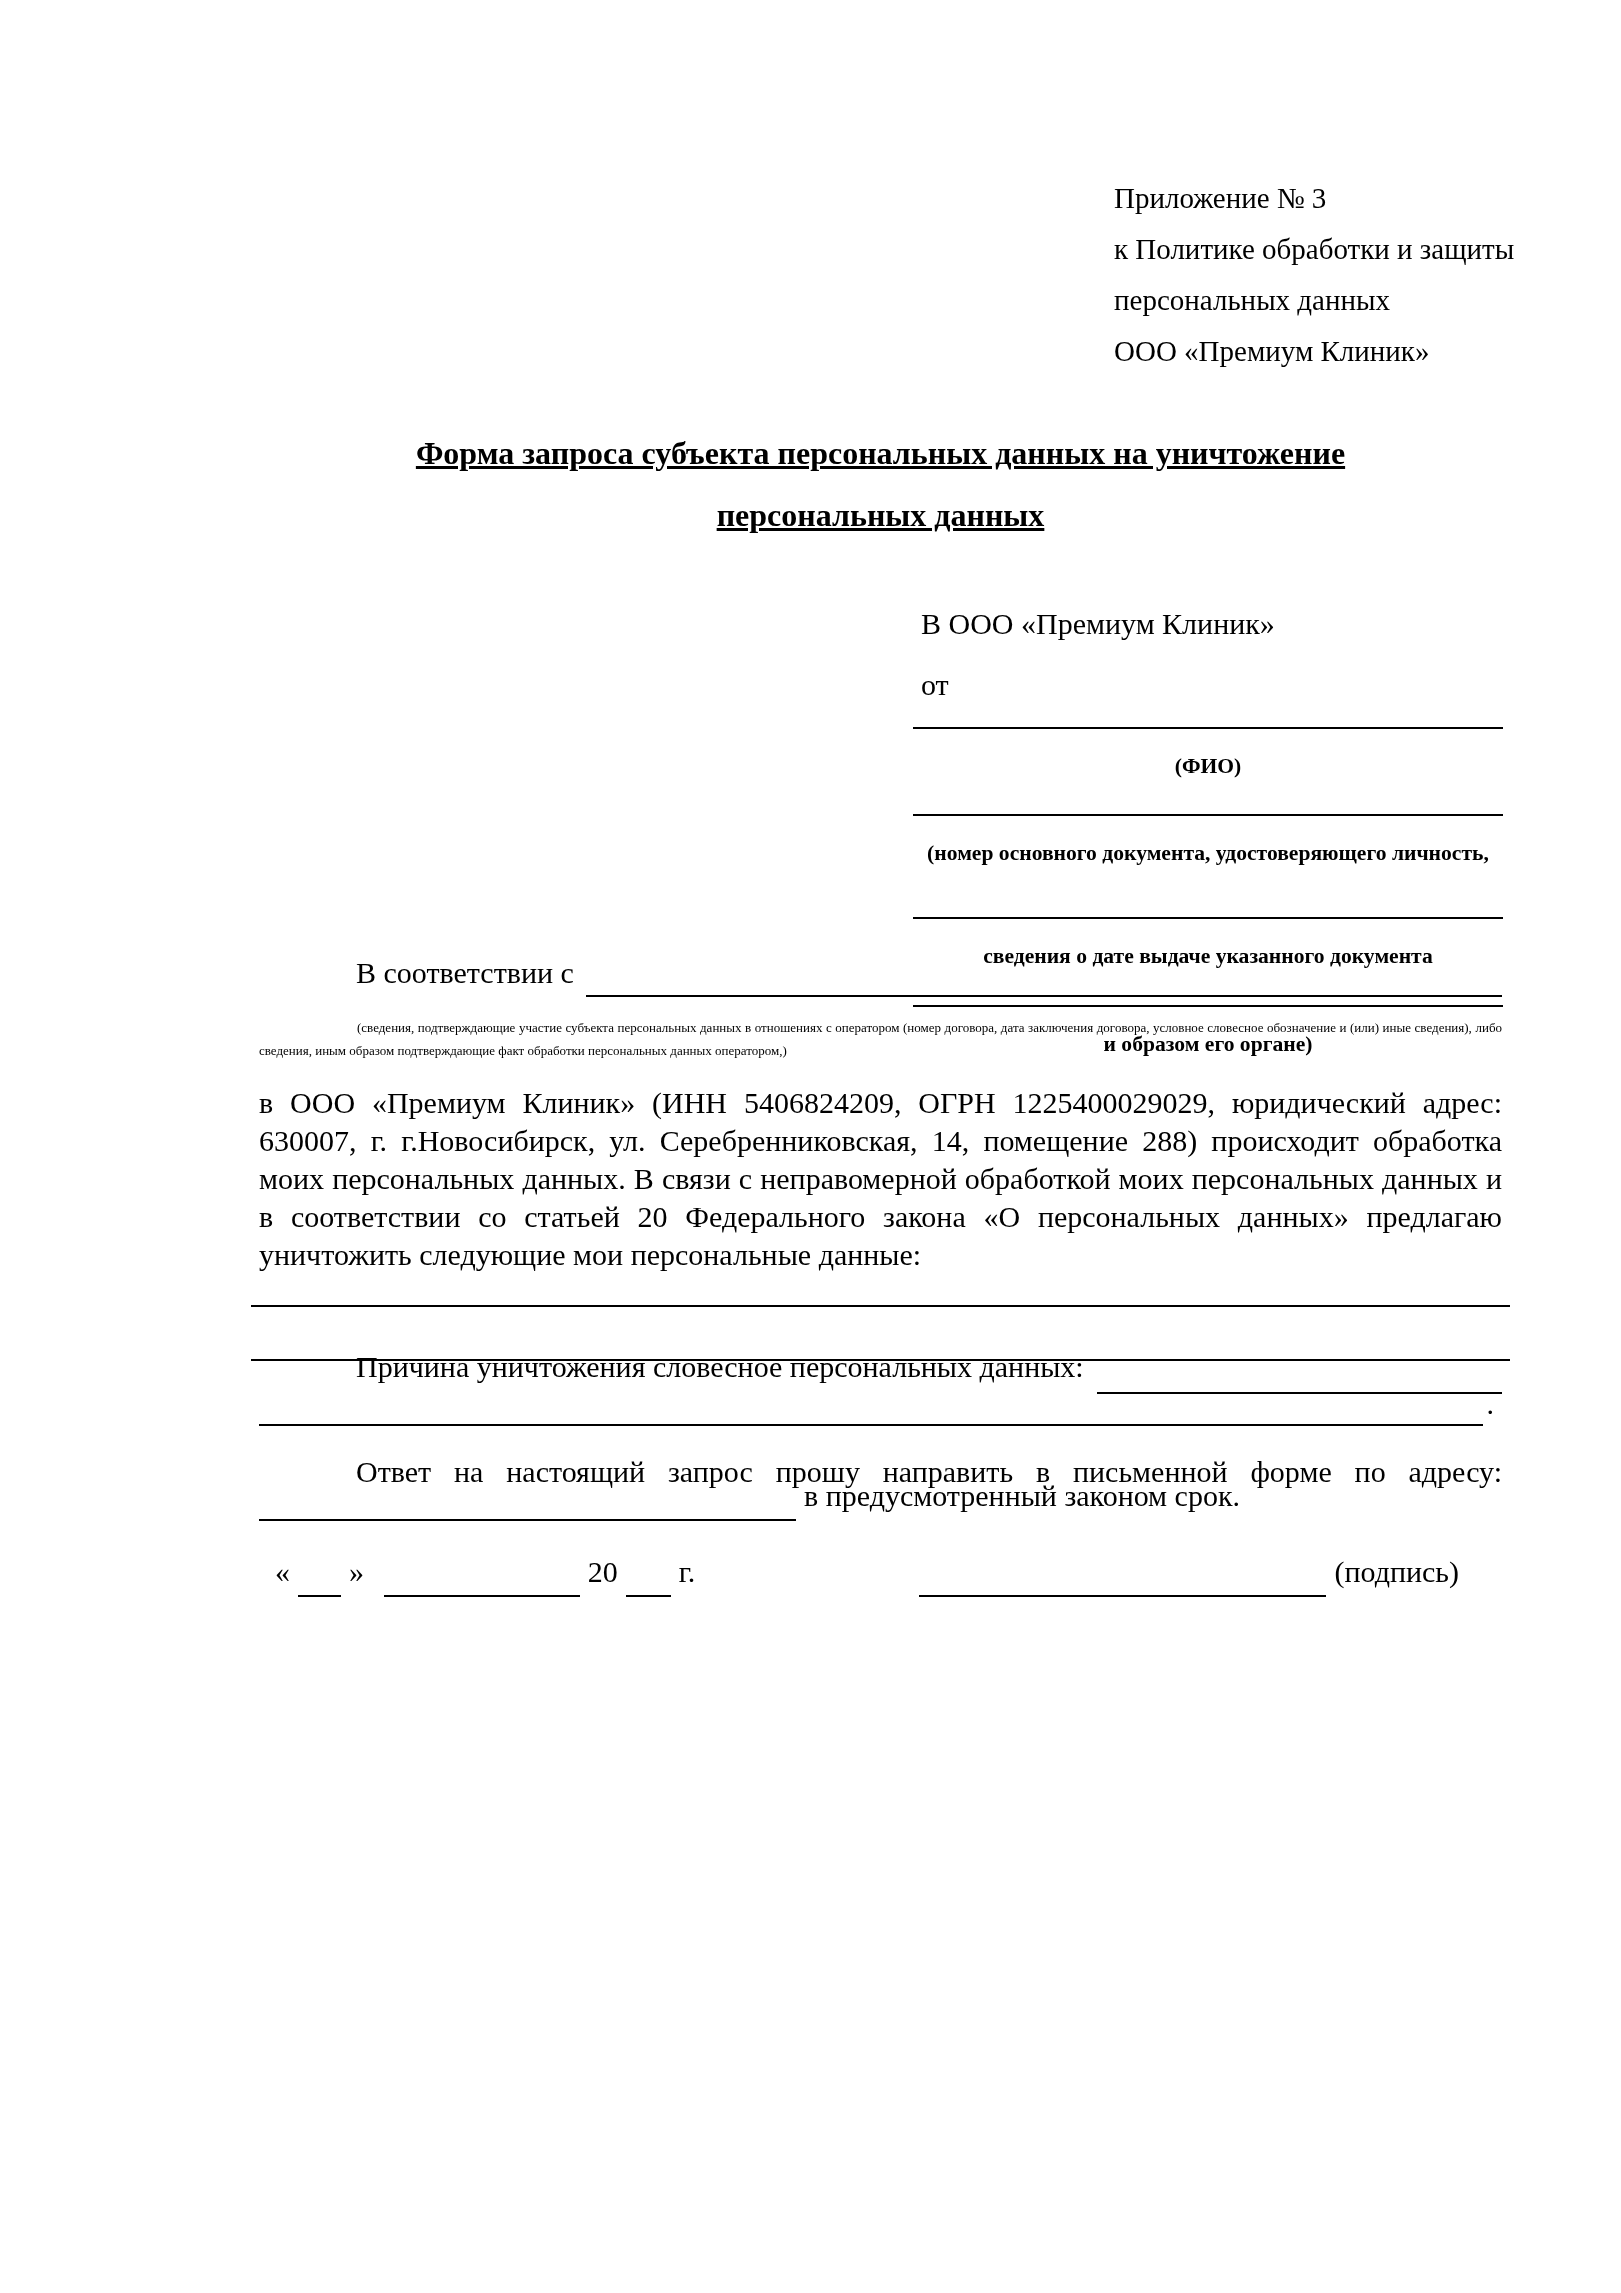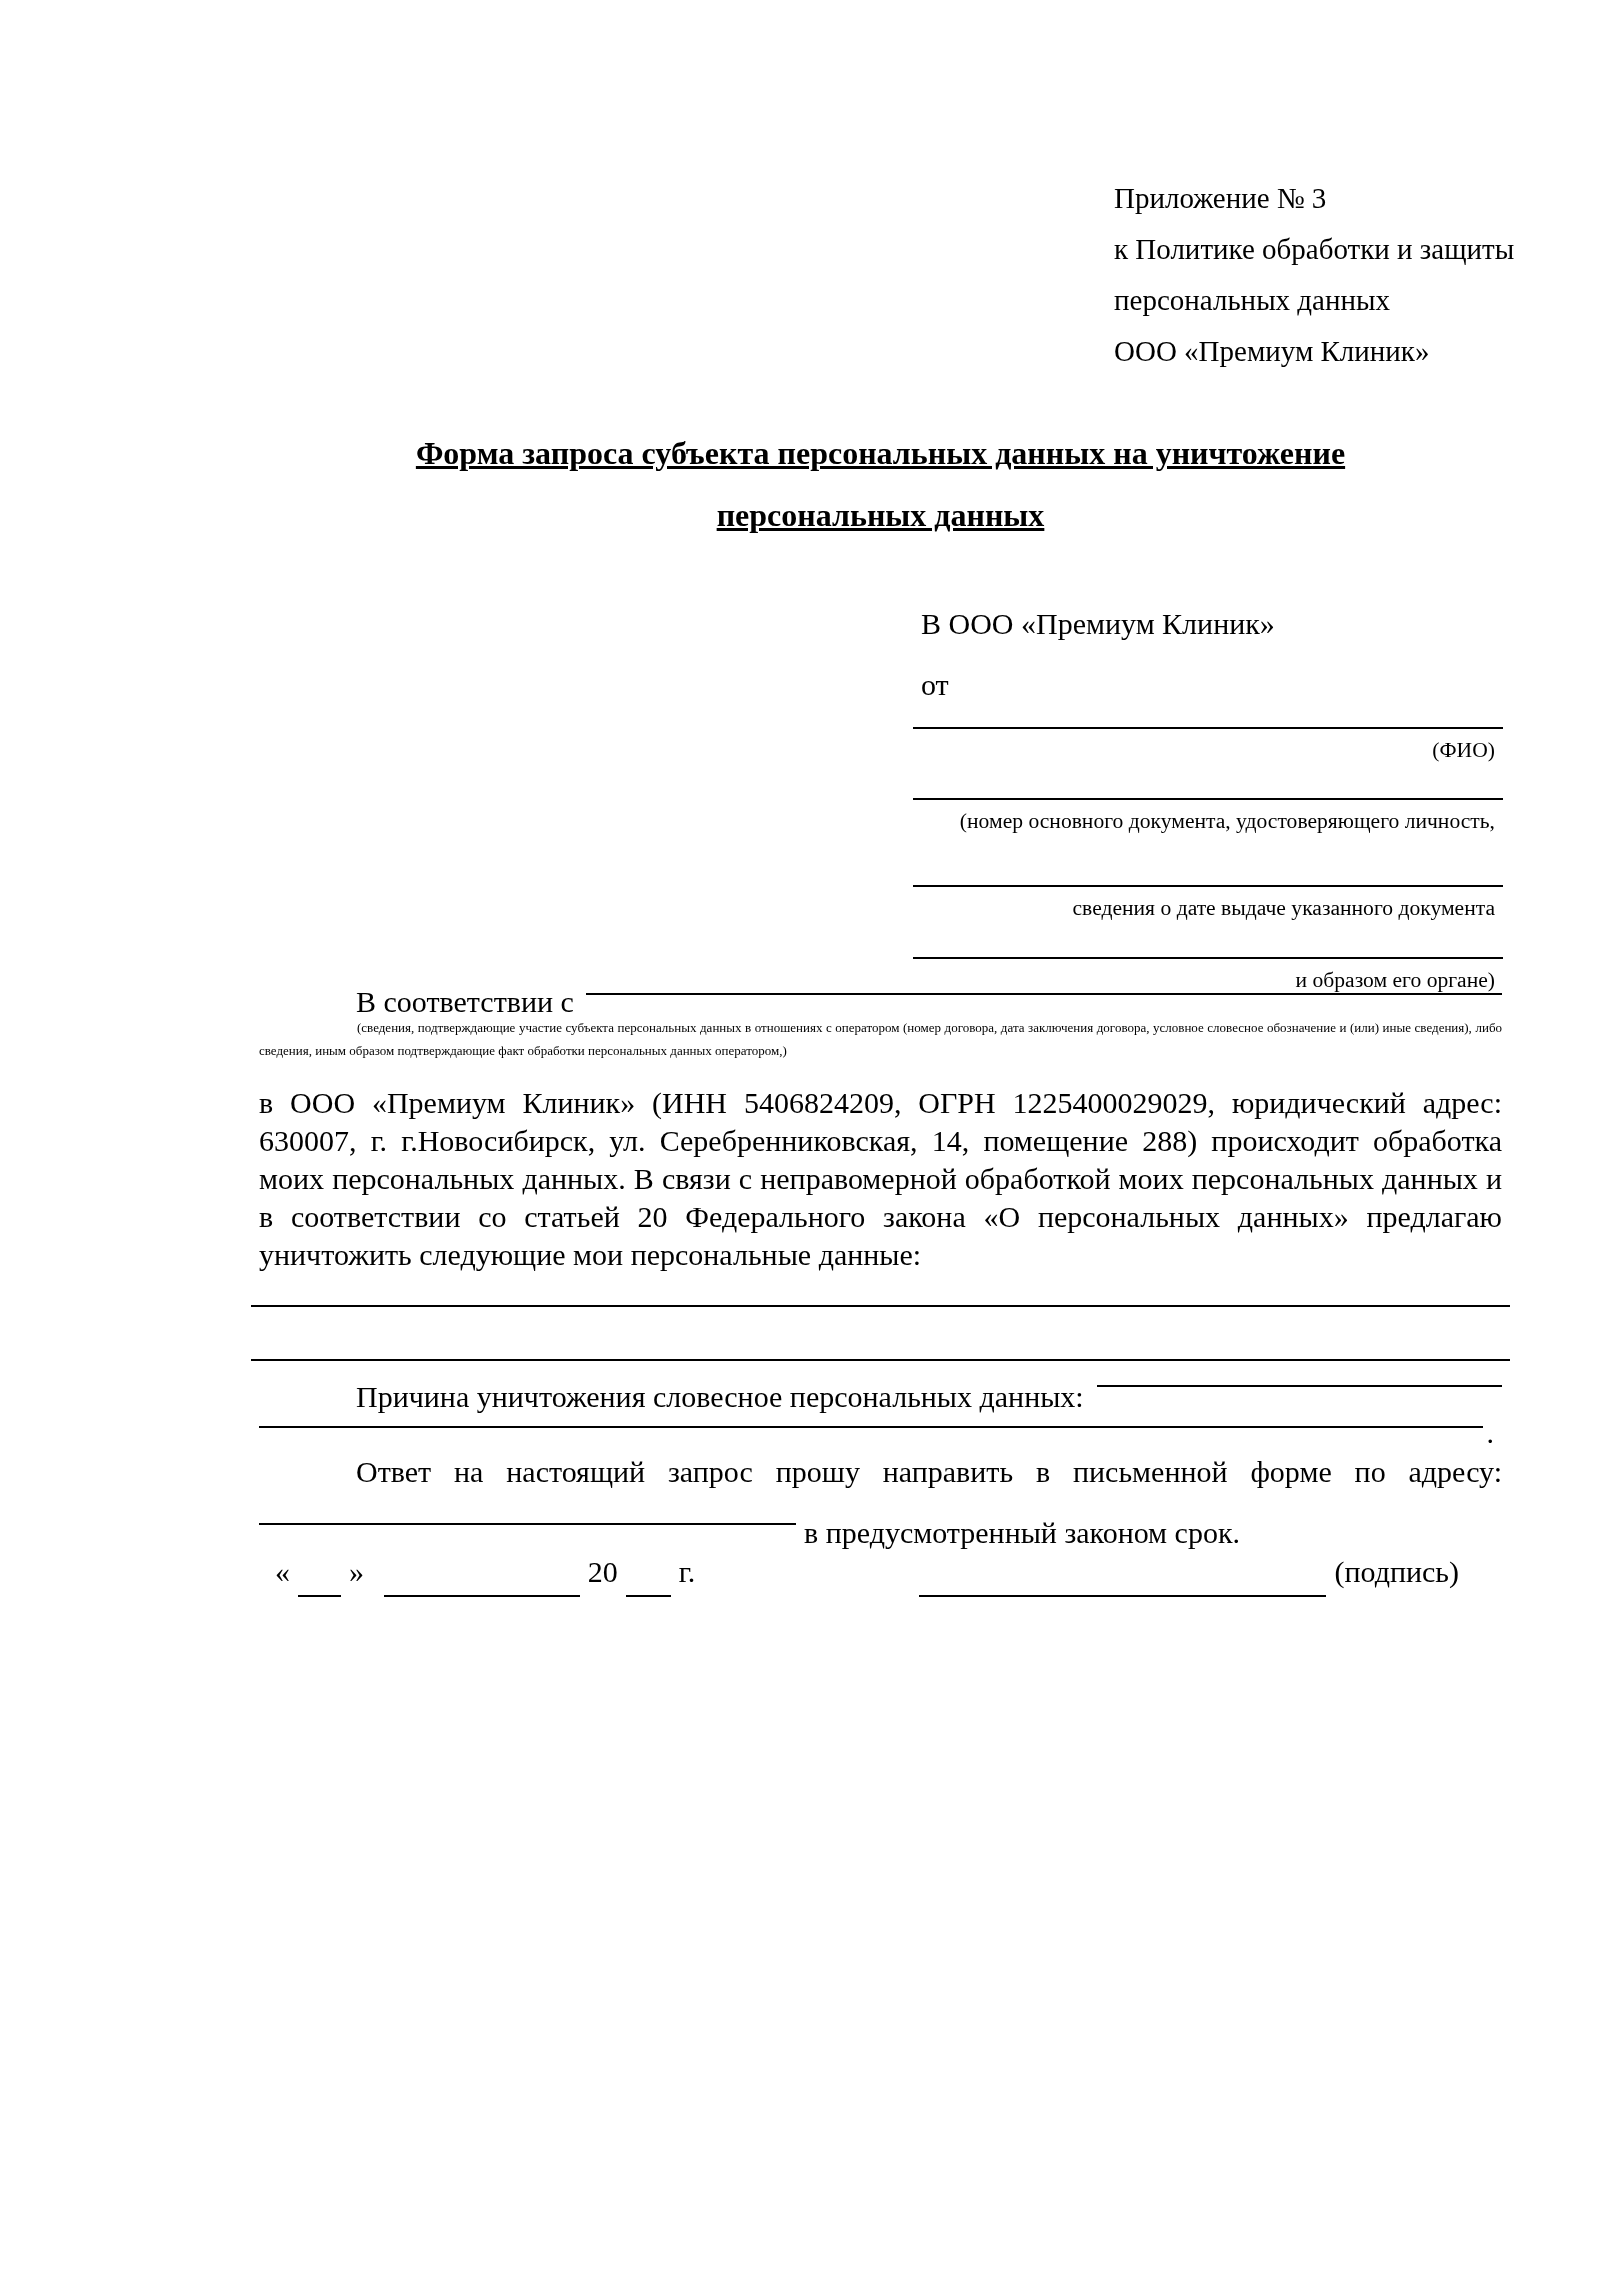--- a/index.html
+++ b/index.html
@@ -28,28 +28,28 @@
     position:absolute; left:889px; top:573px; width:606px;
     font-size:30px; line-height:37px;
   }
   .addressee .from { margin-top:7.8px; }
   .uline { border-bottom:2.9px solid #000; }
   .u1 { height:9.8px; }
   .u2 { height:30px; }
   .u3 { height:45px; }
   .u4 { height:31px; }
   .caption {
-    font-size:21.6px; line-height:23.5px; text-align:right; margin-top:2px;
+    font-size:21.6px; line-height:23.5px; text-align:center; margin-top:18px;font-weight:bold;
   }
   
   .body-block {
     position:absolute; left:227px; top:945px; width:1275px;
     font-size:30px;
   }
-  .row { display:flex; }
+  .row { display:flex; align-items:flex-end; }
   .fill { flex:1 1 auto; border-bottom:2.9px solid #000; height:5.9px; }
   .row-according { height:36px; padding-left:97px; }
   .row-according .lbl { white-space:nowrap; padding-right:11.8px; line-height:33px; }
   .note {
     margin-top:2.9px;
     font-size:13px; line-height:23px;
     text-align:justify; text-indent:98px;
   }
   .main-par {
     margin-top:5.9px;

